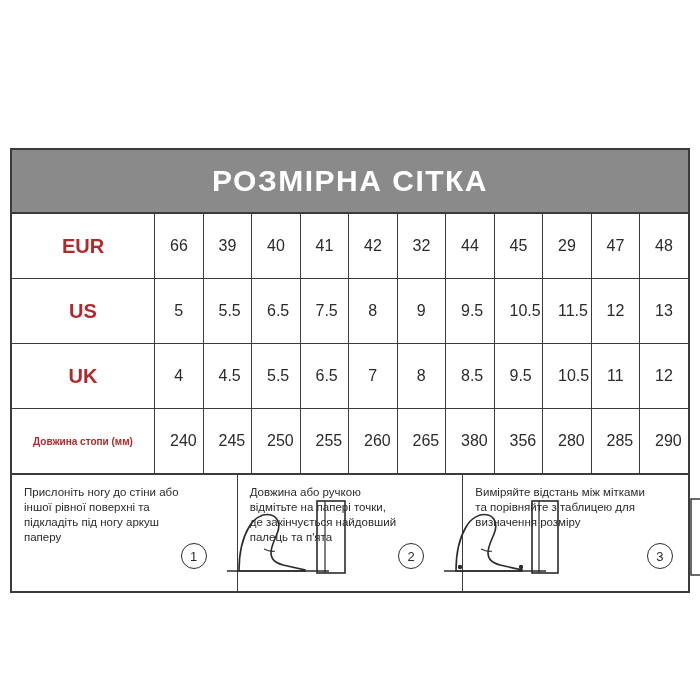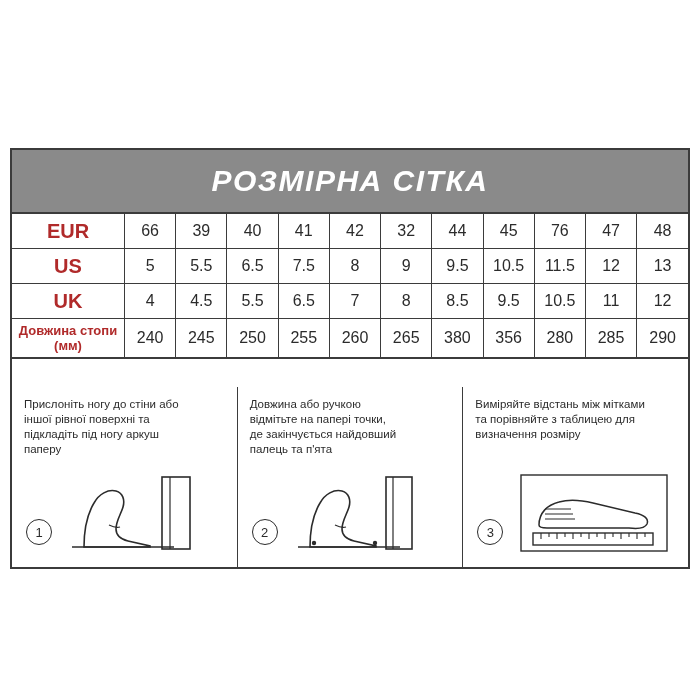--- a/index.html
+++ b/index.html
@@ -26,65 +26,62 @@
     display: flex;
     align-items: center;
     justify-content: center;
     border-bottom: 2px solid #3b3b3b;
   }
   .title-band .title {
     color: #ffffff;
     font-size: 30px;
     font-weight: bold;
     letter-spacing: 1.5px;
-    font-style: italic;
   }
   
   table.size-table {
     border-collapse: collapse;
     width: 100%;
     table-layout: fixed;
   }
   table.size-table td {
     border: 1px solid #3b3b3b;
     text-align: center;
     font-size: 16px;
     color: #2b2b2b;
     height: 34px;
-    padding: 0;
+    padding: 15px;
   }
   table.size-table td.rowlabel {
     color: #b02a2a;
     font-weight: bold;
     font-size: 20px;
     width: 112px;
     border-left: none;
   }
   table.size-table td.rowlabel.small {
-    font-size: 13px;
+    font-size: 10px;
     line-height: 15px;
     padding: 2px 4px;
   }
   table.size-table tr:first-child td { border-top: none; }
   table.size-table td:last-child { border-right: none; }
   table.size-table tr:last-child td { border-bottom: none; }
 
   
   .steps {
     display: flex;
     border-top: 2px solid #3b3b3b;
   }
   .step {
     flex: 1 1 0;
     padding: 10px 10px 8px 12px;
     box-sizing: border-box;
     border-right: 1px solid #3b3b3b;
     display: flex;
-    flex-direction: column;
-    margin-top: 28px;
   }
   .step:last-child { border-right: none; }
   .step-text {
     font-size: 11.5px;
     line-height: 15px;
     color: #2b2b2b;
     min-height: 64px;
     white-space: pre-line;
   }
   .step-figure {
@@ -123,21 +120,21 @@
       <tr>
         <td class="rowlabel">EUR</td>
         <td>66</td>
         <td>39</td>
         <td>40</td>
         <td>41</td>
         <td>42</td>
         <td>32</td>
         <td>44</td>
         <td>45</td>
-        <td>76</td>
+        <td>29</td>
         <td>47</td>
         <td>48</td>
       </tr>
       <tr>
         <td class="rowlabel">US</td>
         <td>5</td>
         <td>5.5</td>
         <td>6.5</td>
         <td>7.5</td>
         <td>8</td>

